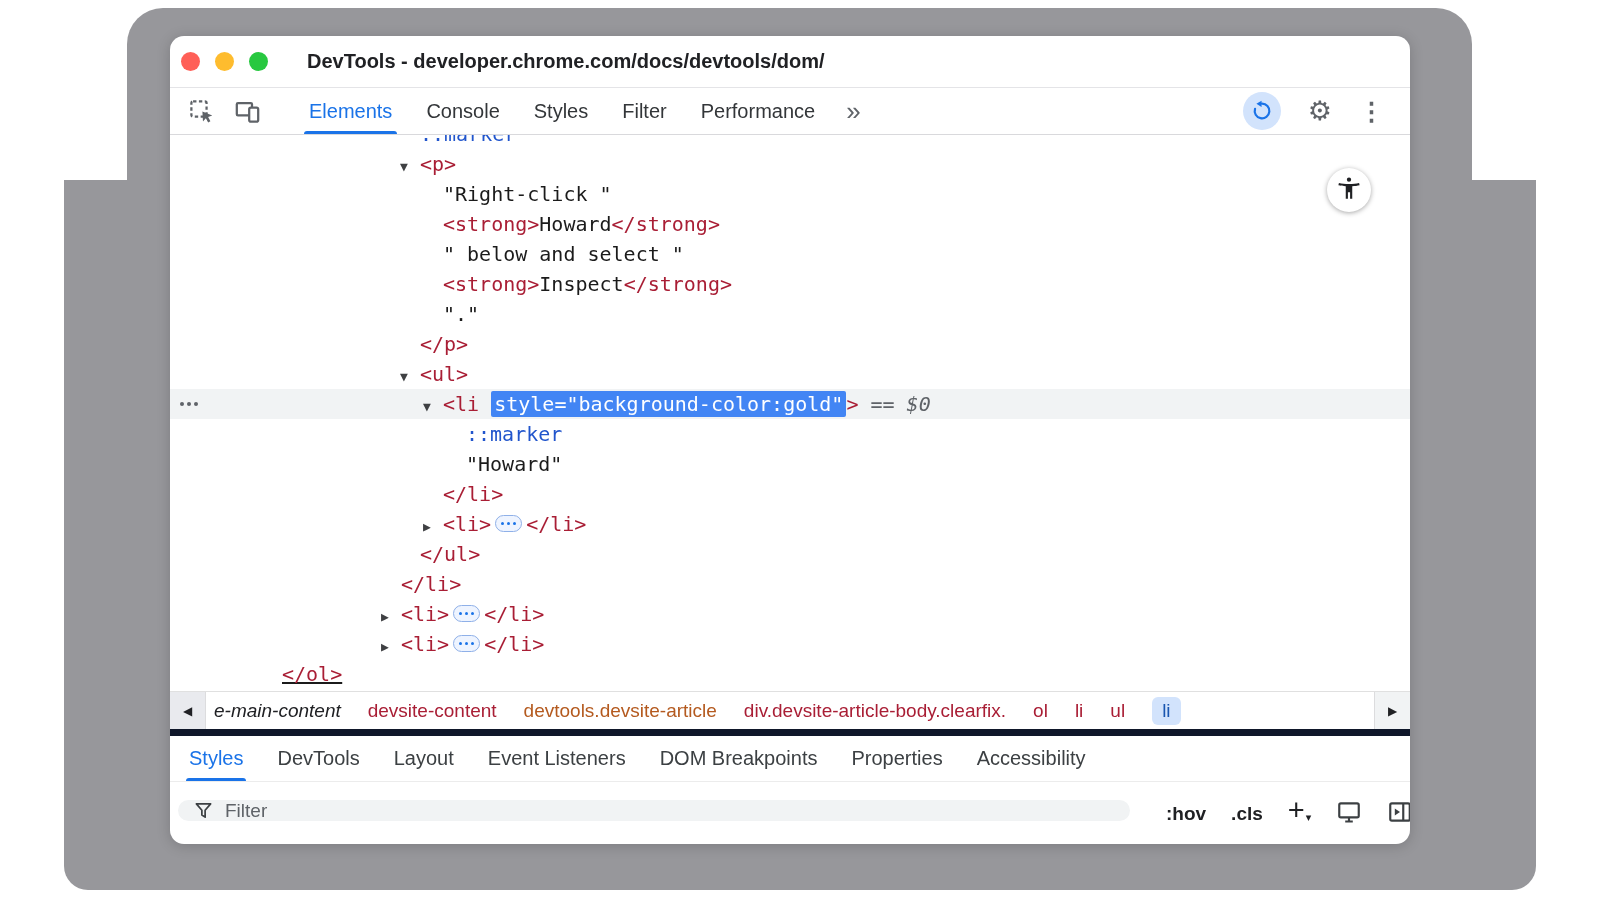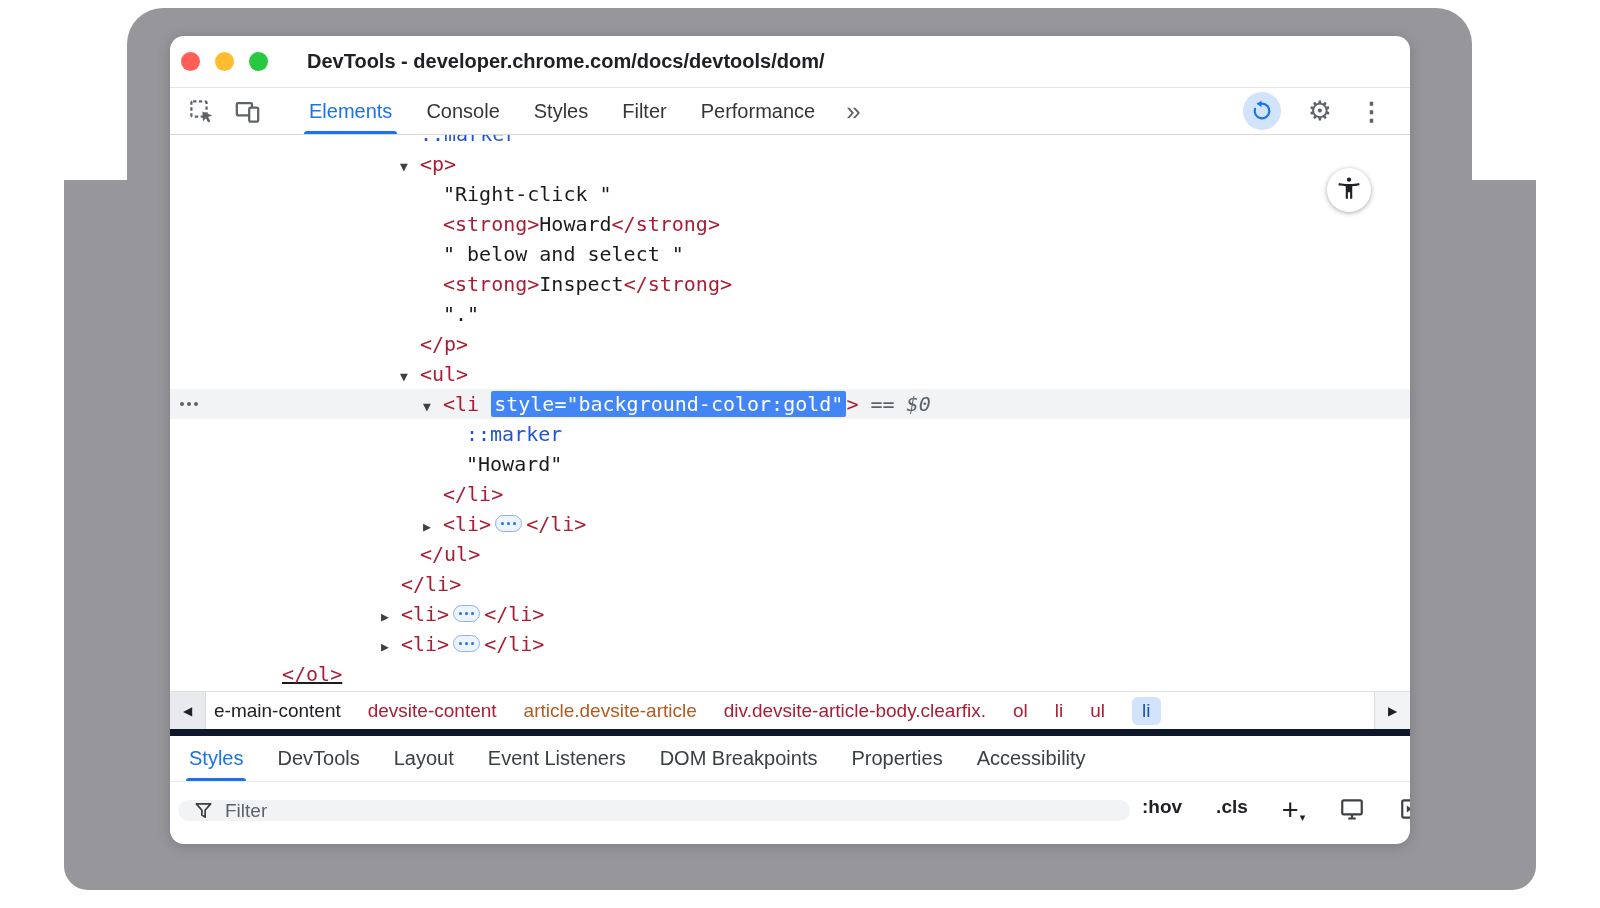--- a/index.html
+++ b/index.html
@@ -77,21 +77,21 @@
   
   .crumbs { height:38px; border-top:1px solid #e0e0e0; display:flex; align-items:center;
     position:relative; font-size:19px; overflow:hidden; }
   .crumb-scroll { width:36px; height:100%; display:flex; align-items:center; justify-content:center;
     font-size:12px; color:#202124; cursor:pointer; flex:0 0 auto; }
   .crumb-scroll.left  { background:#e9eaee; border-right:1px solid #dcdcde; }
   .crumb-scroll.right { position:absolute; right:0; top:0; background:#f1f3f4;
     border-left:1px solid #dcdcde; }
   .crumb-items { display:flex; align-items:center; padding-left:8px; }
   .crumb { margin-right:27px; cursor:pointer; white-space:nowrap; }
-  .crumb.c-dark { color:#202124; }
+  .crumb.c-dark { color:#202124;font-style:italic; }
   .crumb.c-red { color:var(--tag-red); }
   .crumb.c-orange { color:var(--crumb-orange); }
   .crumb.c-selected { background:var(--crumb-sel-bg); color:var(--crumb-sel-text);
     padding:3px 10px; border-radius:6px; margin-right:14px; }
 
   
   .panel-tabs { height:52px; border-top:7px solid #0f172a; display:flex; align-items:center;
     padding-left:2px; font-size:20px; color:#3c4043; }
   .ptab { padding:0 17px; height:100%; display:flex; align-items:center; position:relative;
     cursor:pointer; white-space:nowrap; }
@@ -101,21 +101,21 @@
 
   
   .filterbar { height:58px; display:flex; align-items:center; padding:0 22px 0 8px;
     border-top:1px solid #ececec; }
   .filter-pill { width:952px; height:21px; background:#f1f3f4; border-radius:17px;
     display:flex; align-items:center; padding:0 4px 0 16px; flex:0 0 auto; }
   .funnel { display:flex; align-items:center; margin-right:12px; }
   .filter-input { flex:1; border:none; outline:none; background:transparent; font-size:19px;
     color:#202124; font-family:"Liberation Sans", sans-serif; }
   .filter-input::placeholder { color:#5f6368; opacity:1; }
-  .style-actions { display:flex; align-items:flex-start; gap:34px; margin-left:12px; color:#202124; }
+  .style-actions { display:flex; align-items:flex-end; gap:25px; margin-left:36px; color:#202124; }
   .act { font-size:19px; font-weight:600; cursor:pointer; white-space:nowrap; }
   .plus-btn { font-size:29px; font-weight:400; color:#202124; cursor:pointer; line-height:1;
     display:flex; align-items:flex-end; }
   .plus-btn .caret { font-size:11px; margin-left:1px; margin-bottom:2px; }
   .act-icon { display:flex; align-items:center; cursor:pointer; }
 </style>
 </head>
 <body>
 
 <div class="frame-top"></div>
@@ -197,21 +197,21 @@
     </span>
   </div>
 
   <div class="crumbs">
     <div class="crumb-scroll left">
       <span>◀</span>
     </div>
     <div class="crumb-items" id="crumb-items">
         <span class="crumb c-dark">e-main-content</span>
         <span class="crumb c-red">devsite-content</span>
-        <span class="crumb c-orange">article.devsite-article</span>
+        <span class="crumb c-orange">devtools.devsite-article</span>
         <span class="crumb c-red">div.devsite-article-body.clearfix.</span>
         <span class="crumb c-red">ol</span>
         <span class="crumb c-red">li</span>
         <span class="crumb c-red">ul</span>
         <span class="crumb c-selected">li</span>
       </div>
     <div class="crumb-scroll right">
       <span>▶</span>
     </div>
   </div>

